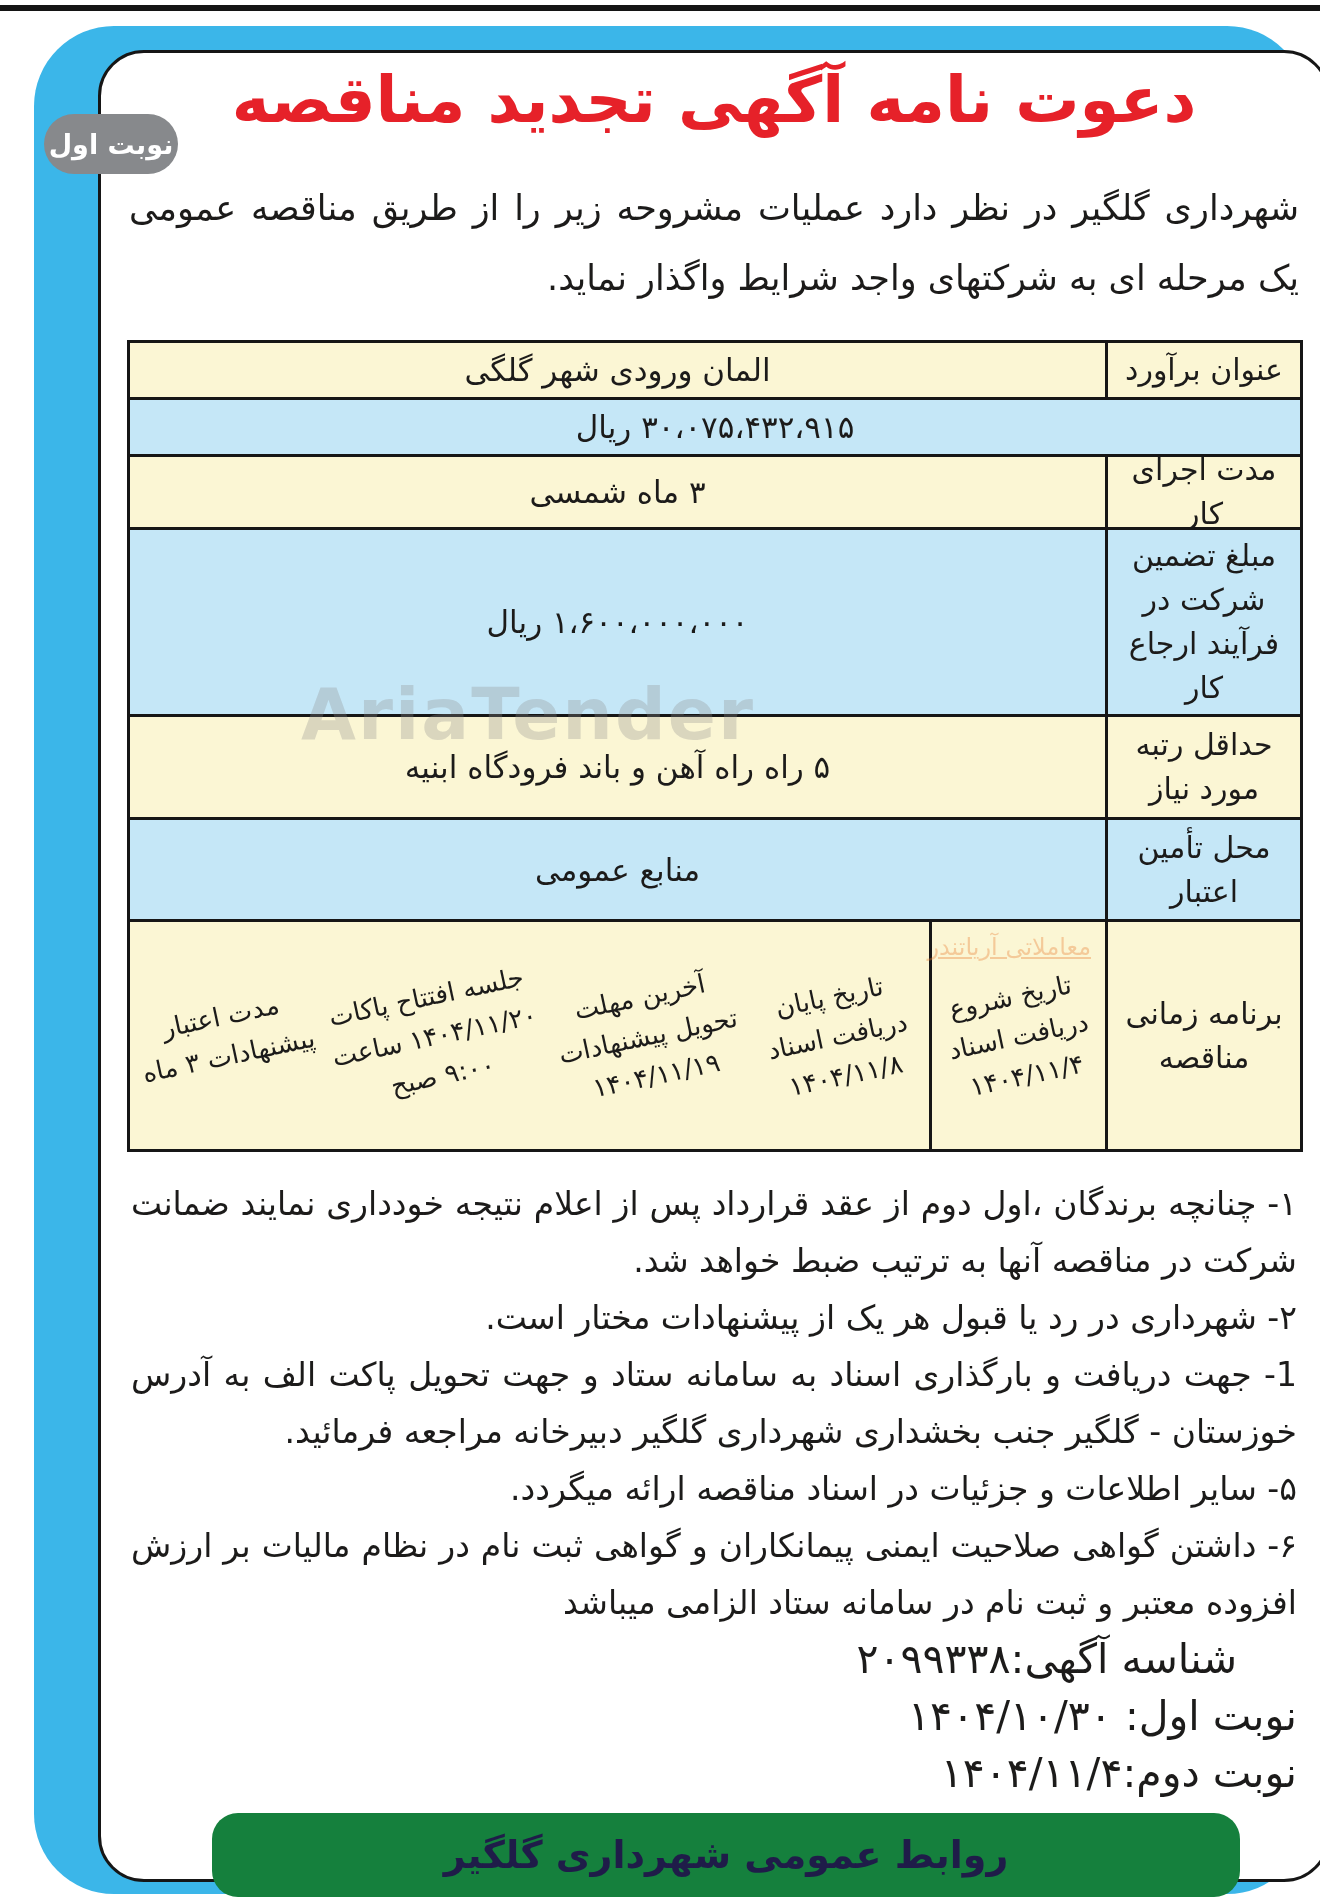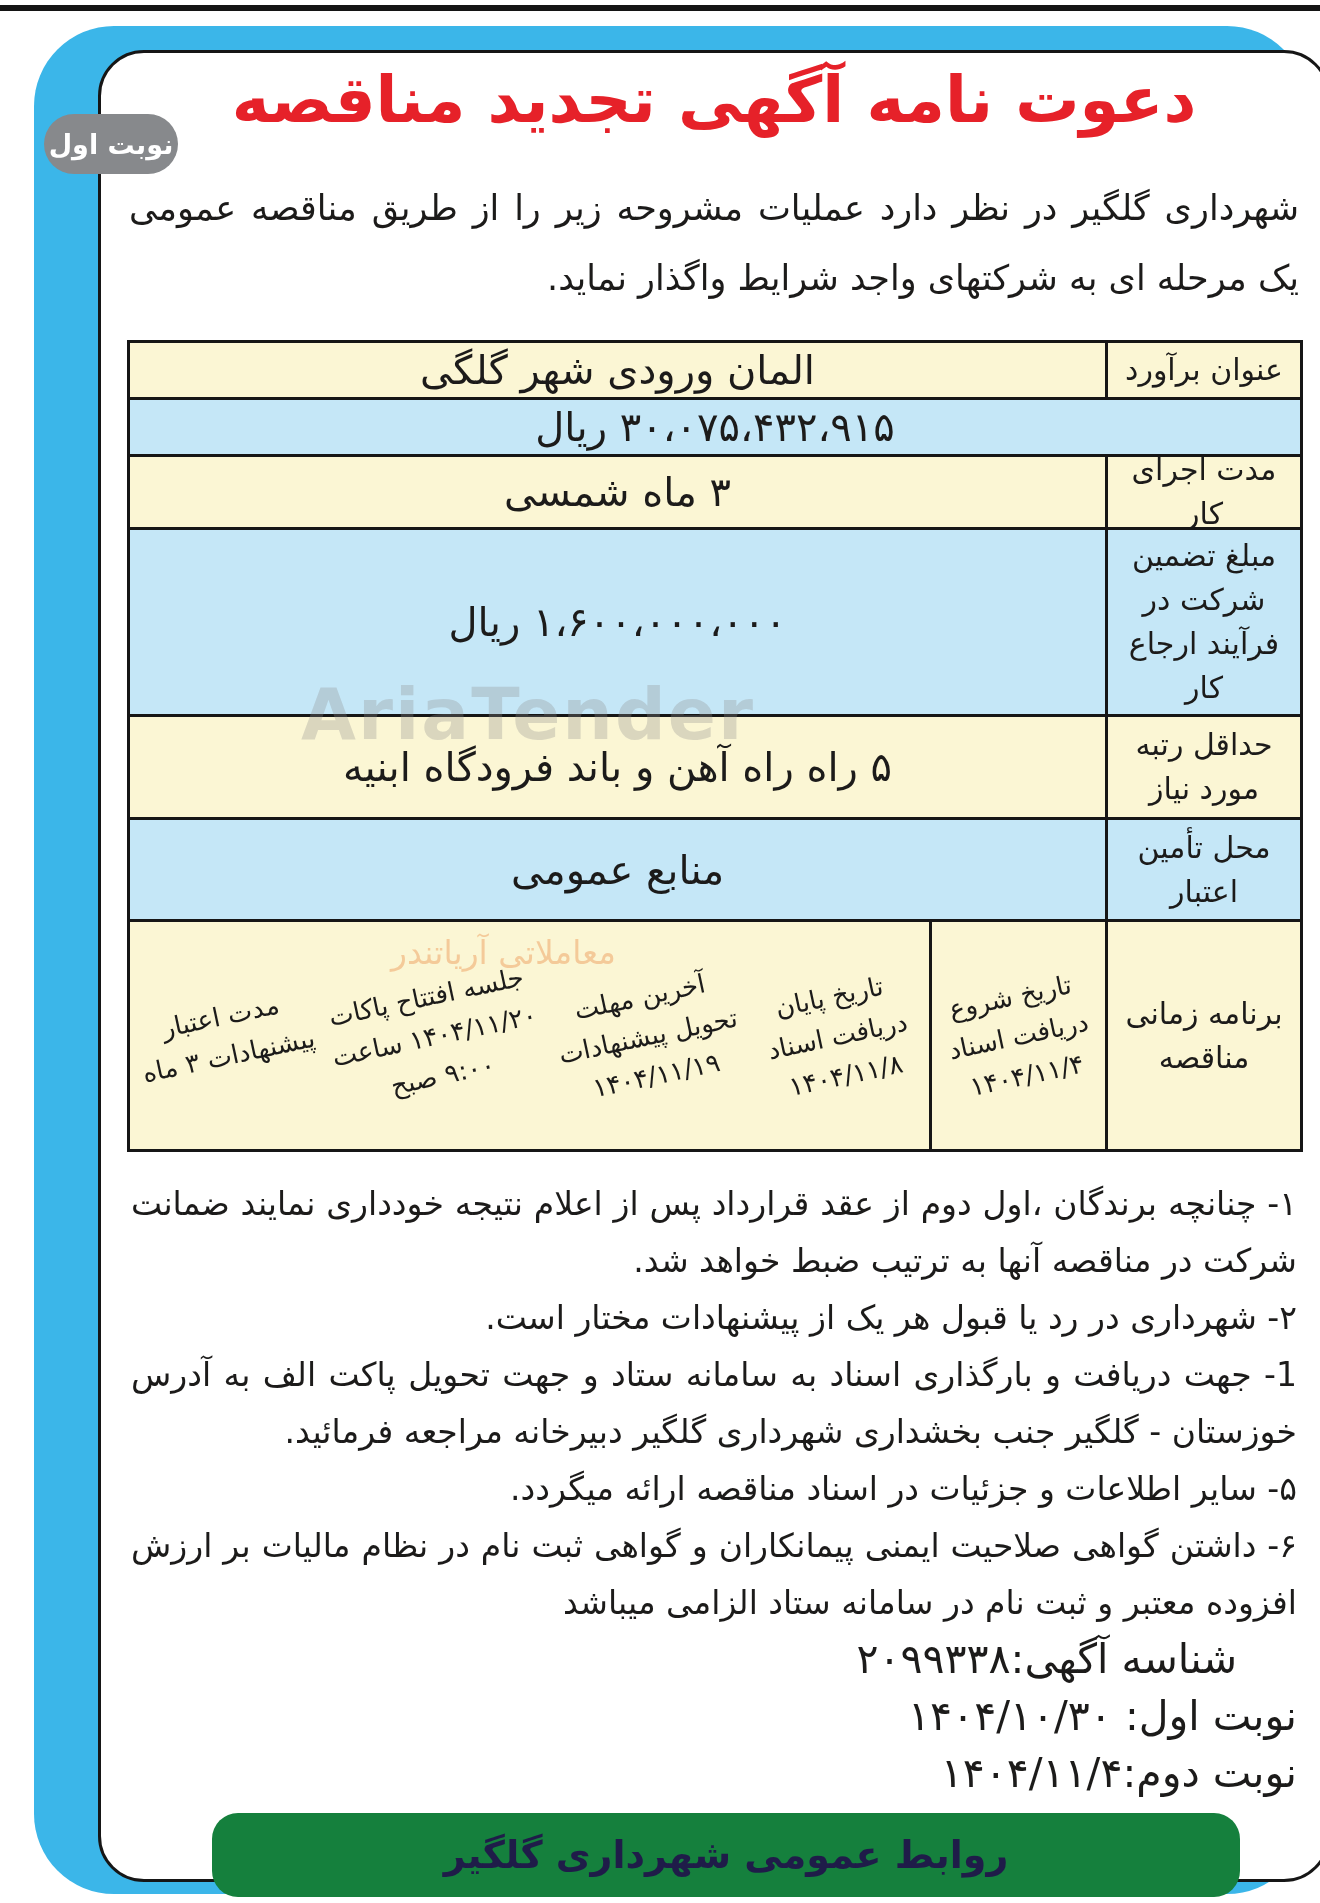--- a/index.html
+++ b/index.html
@@ -43,21 +43,21 @@
   .trow + .trow{border-top:3px solid #161616;}
   .cream{background:#fbf6d4;}
   .lblue{background:#c5e7f7;}
   .lbl{
     width:195px;flex:0 0 195px;border-left:3px solid #161616;
     display:flex;align-items:center;justify-content:center;
     text-align:center;font-size:30px;line-height:44px;padding:0 8px;box-sizing:border-box;
   }
   .val{
     flex:1;display:flex;align-items:center;justify-content:center;
-    text-align:center;font-size:40px;line-height:46px;
+    text-align:center;font-size:31px;line-height:46px;
   }
   .h1{height:54px;} .h2{height:54px;} .h3{height:70px;}
   .h4{height:184px;} .h5{height:100px;} .h6{height:99px;}
   .hsched{flex:1;}
   .sched-cells{flex:1;display:flex;flex-direction:row;}
   .sched-cell{
     display:flex;align-items:center;justify-content:center;
     text-align:center;font-size:26px;line-height:40px;box-sizing:border-box;
   }
   .sched-cell + .sched-cell{border-left:0;}
@@ -68,22 +68,23 @@
   .sc5{flex:1;}
   .tilt{transform:rotate(-12deg);padding:0 6px;}
   
   .wm-en{
     position:absolute;left:200px;top:620px;z-index:5;pointer-events:none;
     font-size:71px;font-weight:bold;color:#8f8f8f;opacity:.30;direction:ltr;
     letter-spacing:2px;
   }
   .wm-fa{
     position:absolute;left:290px;top:880px;width:700px;z-index:5;pointer-events:none;
-    font-size:33px;color:#e87a2e;opacity:.35;direction:rtl;text-align:left;
+    font-size:24px;color:#e87a2e;opacity:.35;direction:rtl;text-align:right;
     letter-spacing:10px;
+    text-decoration:underline;
   }
   
   .notes{
     position:absolute;left:30px;top:1122px;width:1166px;
     direction:rtl;font-size:33px;line-height:57px;text-align:justify;
   }
   .note{margin:0;}
   .meta-line{direction:rtl;text-align:right;font-size:41px;line-height:57px;}
   .meta-id{padding-left:0;padding-right:60px;}
   

